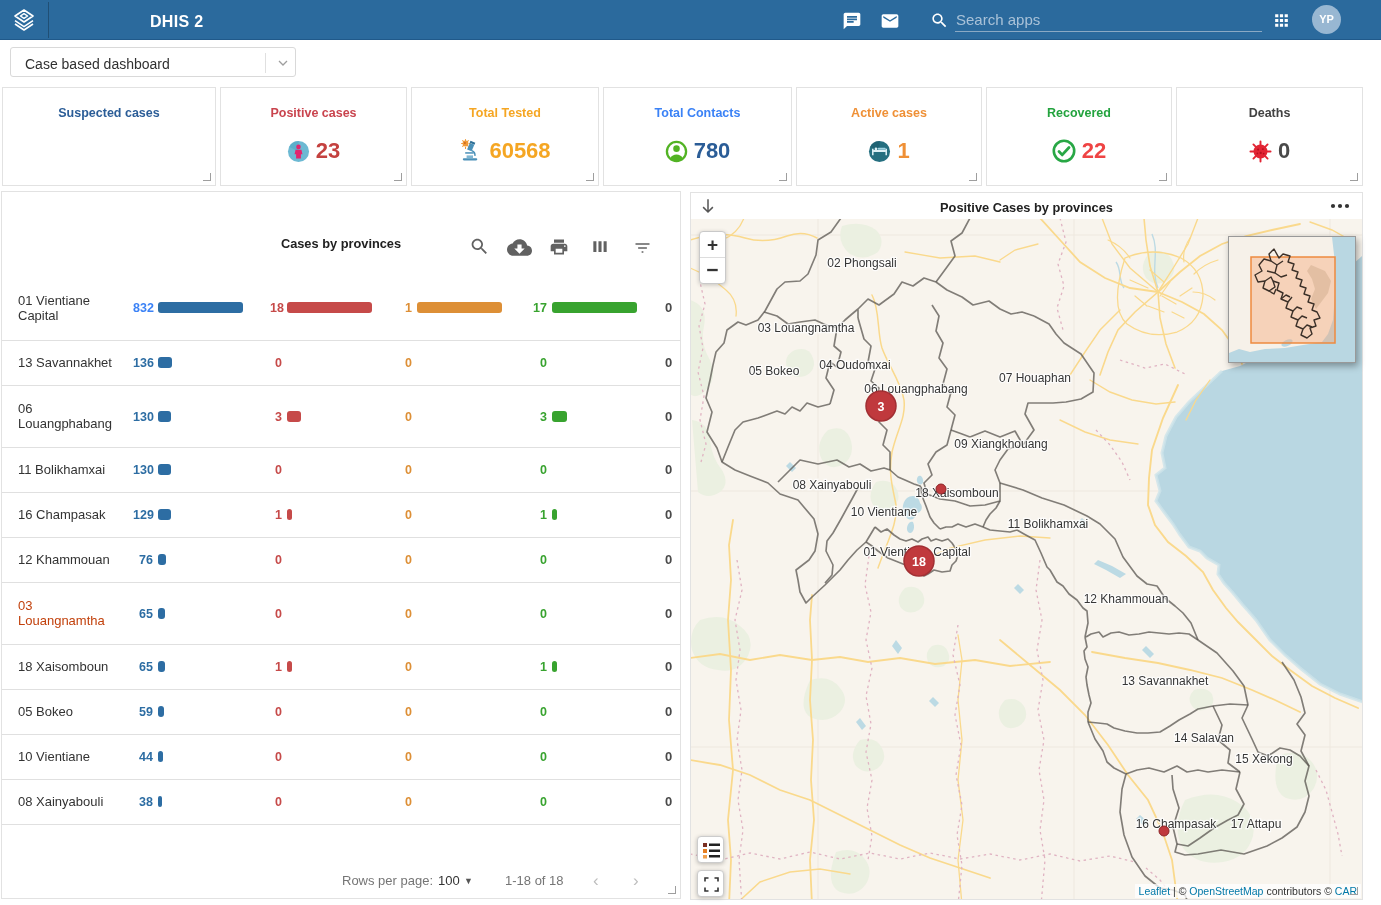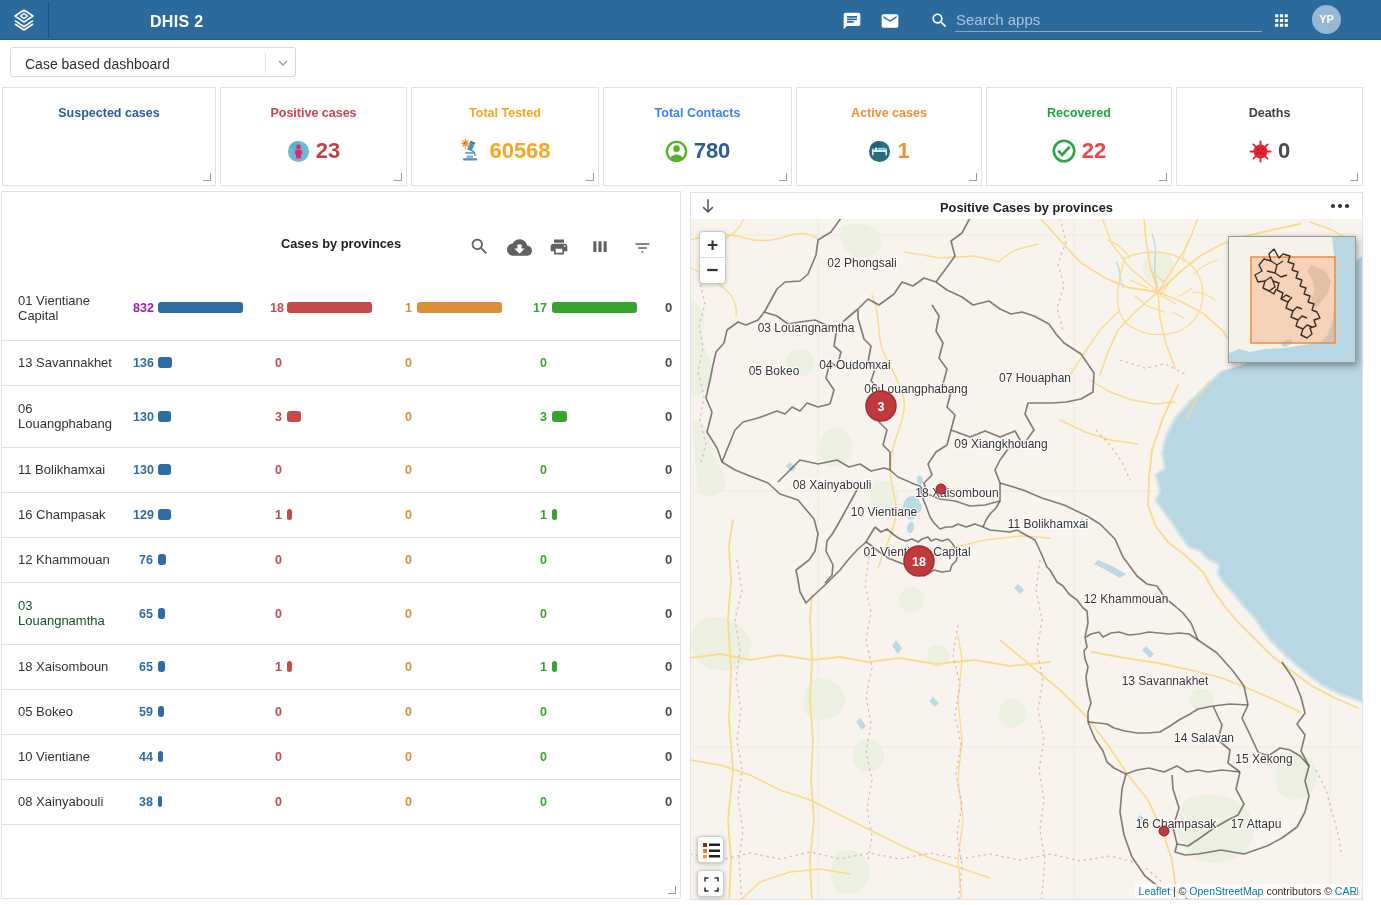--- a/index.html
+++ b/index.html
@@ -187,21 +187,21 @@
           <col style="width:131px">
           <col style="width:137px">
           <col style="width:132px">
           <col style="width:130px">
           <col style="width:132px">
           <col style="width:17px">
         </colgroup>
 <tbody>
 <tr style="height:64px">
 <td style="padding-left:16px;color:#333">01 Vientiane<br>Capital</td>
-<td class="cell"><span class="num" style="color:#a21caf;width:20px">832</span><span class="bar" style="width:85.0px;background:#2d6da3"></span></td>
+<td class="cell"><span class="num" style="color:#3b82f6;width:20px">832</span><span class="bar" style="width:85.0px;background:#2d6da3"></span></td>
             <td class="cell"><span class="num" style="color:#c64a49;width:12px">18</span><span class="bar" style="width:85.0px;background:#c64a49"></span></td>
             <td class="cell"><span class="num" style="color:#dd8f36;width:10px">1</span><span class="bar" style="width:85.0px;background:#dd8f36"></span></td>
             <td class="cell"><span class="num" style="color:#38a32f;width:15px">17</span><span class="bar" style="width:85.0px;background:#38a32f"></span></td>
 <td style="font-weight:bold;color:#4a4a4a;padding-left:1px">0</td>
           </tr>
 <tr style="height:45px">
 <td style="padding-left:16px;color:#333">13 Savannakhet</td>
 <td class="cell"><span class="num" style="color:#2d6da3;width:20px">136</span><span class="bar" style="width:13.9px;background:#2d6da3"></span></td>
             <td class="cell"><span class="num" style="color:#c64a49;width:12px">0</span></td>
             <td class="cell"><span class="num" style="color:#dd8f36;width:10px">0</span></td>
@@ -234,21 +234,21 @@
           </tr>
 <tr style="height:45px">
 <td style="padding-left:16px;color:#333">12 Khammouan</td>
 <td class="cell"><span class="num" style="color:#2d6da3;width:20px">76</span><span class="bar" style="width:7.8px;background:#2d6da3"></span></td>
             <td class="cell"><span class="num" style="color:#c64a49;width:12px">0</span></td>
             <td class="cell"><span class="num" style="color:#dd8f36;width:10px">0</span></td>
             <td class="cell"><span class="num" style="color:#38a32f;width:15px">0</span></td>
 <td style="font-weight:bold;color:#4a4a4a;padding-left:1px">0</td>
           </tr>
 <tr style="height:62px">
-<td style="padding-left:16px;color:#14532d">03<br>Louangnamtha</td>
+<td style="padding-left:16px;color:#c2410c">03<br>Louangnamtha</td>
 <td class="cell"><span class="num" style="color:#2d6da3;width:20px">65</span><span class="bar" style="width:6.6px;background:#2d6da3"></span></td>
             <td class="cell"><span class="num" style="color:#c64a49;width:12px">0</span></td>
             <td class="cell"><span class="num" style="color:#dd8f36;width:10px">0</span></td>
             <td class="cell"><span class="num" style="color:#38a32f;width:15px">0</span></td>
 <td style="font-weight:bold;color:#4a4a4a;padding-left:1px">0</td>
           </tr>
 <tr style="height:45px">
 <td style="padding-left:16px;color:#333">18 Xaisomboun</td>
 <td class="cell"><span class="num" style="color:#2d6da3;width:20px">65</span><span class="bar" style="width:6.6px;background:#2d6da3"></span></td>
             <td class="cell"><span class="num" style="color:#c64a49;width:12px">1</span><span class="bar" style="width:4.7px;background:#c64a49"></span></td>
@@ -275,20 +275,28 @@
 <tr style="height:45px">
 <td style="padding-left:16px;color:#333">08 Xainyabouli</td>
 <td class="cell"><span class="num" style="color:#2d6da3;width:20px">38</span><span class="bar" style="width:3.9px;background:#2d6da3"></span></td>
             <td class="cell"><span class="num" style="color:#c64a49;width:12px">0</span></td>
             <td class="cell"><span class="num" style="color:#dd8f36;width:10px">0</span></td>
             <td class="cell"><span class="num" style="color:#38a32f;width:15px">0</span></td>
 <td style="font-weight:bold;color:#4a4a4a;padding-left:1px">0</td>
           </tr>
 </tbody>
       </table>
+<div id="pag" style="position:absolute;left:0;top:681px;width:679px;height:20px">
+<span style="position:absolute;left:340px">Rows per page:</span>
+<span style="position:absolute;left:436px;color:#333">100</span>
+<span style="position:absolute;left:462px;font-size:9px;color:#555;top:3px">▼</span>
+<span style="position:absolute;left:503px">1-18 of 18</span>
+<span style="position:absolute;left:591px;color:#bdbdbd;font-size:17px;top:-2px">‹</span>
+<span style="position:absolute;left:631px;color:#bdbdbd;font-size:17px;top:-2px">›</span>
+</div>
 <div class="rsz"></div>
   </div>
 
   <div id="mappanel">
     <div id="mp-head">
       <svg style="position:absolute;left:8px;top:4px" width="18" height="18" viewBox="0 0 24 24">
           <path fill="none" stroke="#555" stroke-width="2" d="M12 3v16M5.5 13.5 L12 20 L18.5 13.5"></path>
         </svg>
       <div id="mp-title">Positive Cases by provinces</div>
       <svg style="position:absolute;right:12px;top:10px" width="20" height="6">

